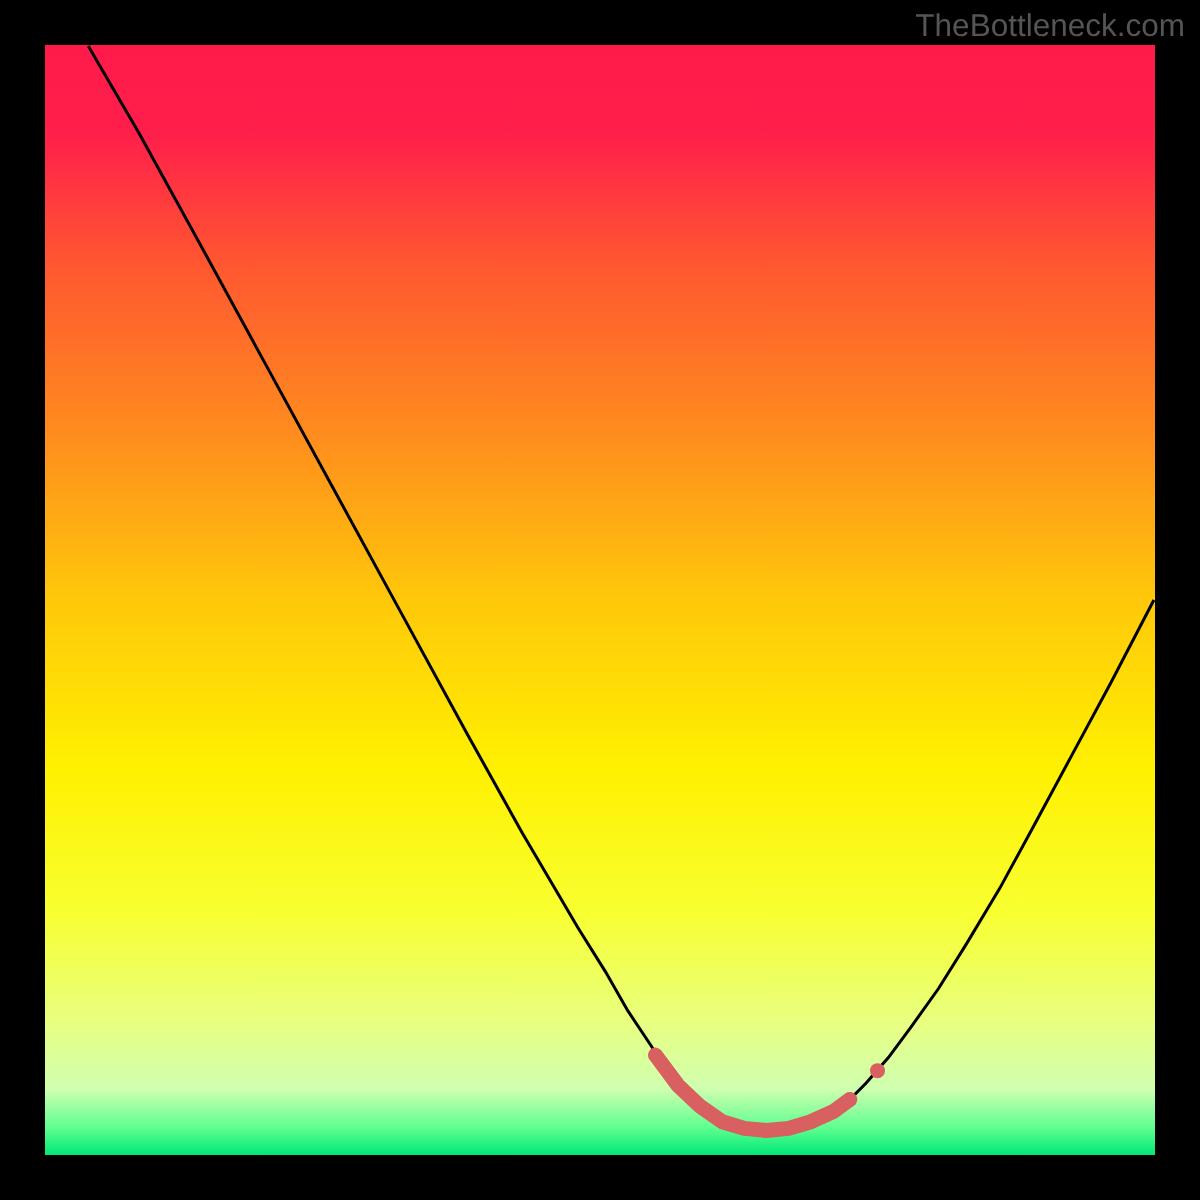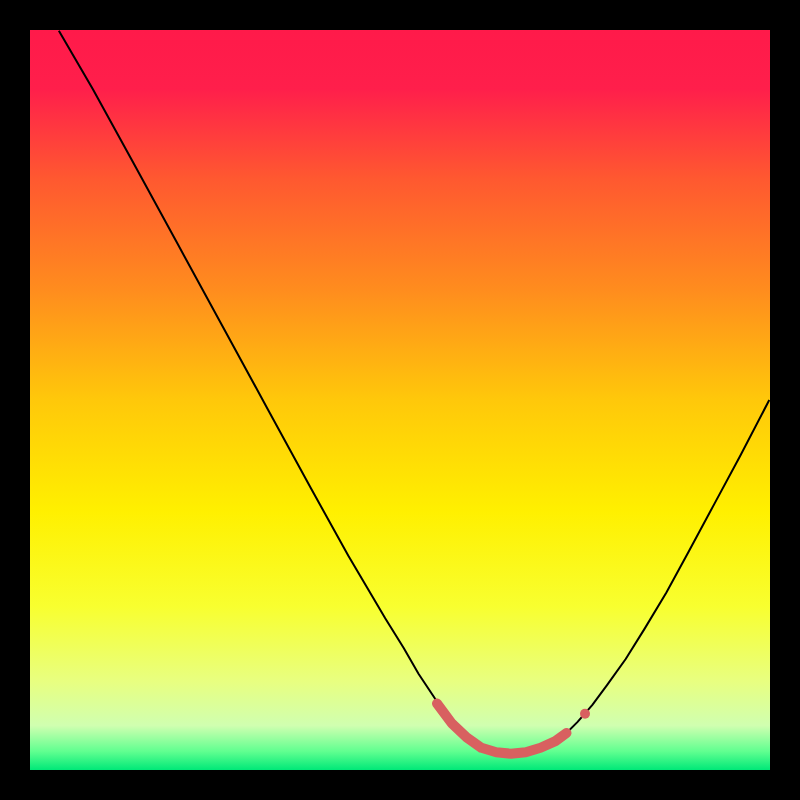--- a/index.html
+++ b/index.html
@@ -27,20 +27,21 @@
     font-family: Arial, sans-serif;
   }
   svg {
     display: block;
   }
 </style>
 </head>
 <body>
 
 <div class="chart-container">
+  <div class="watermark">TheBottleneck.com</div>
   <svg id="chart-svg" width="800" height="800">
     <defs>
       <linearGradient id="bg-grad" x1="0" y1="0" x2="0" y2="1">
           <stop offset="0%" stop-color="#ff1a4a"></stop>
           <stop offset="8%" stop-color="#ff1f4b"></stop>
           <stop offset="20%" stop-color="#ff5830"></stop>
           <stop offset="35%" stop-color="#ff8c1e"></stop>
           <stop offset="50%" stop-color="#ffc80a"></stop>
           <stop offset="65%" stop-color="#fff000"></stop>
           <stop offset="78%" stop-color="#f8ff30"></stop>

